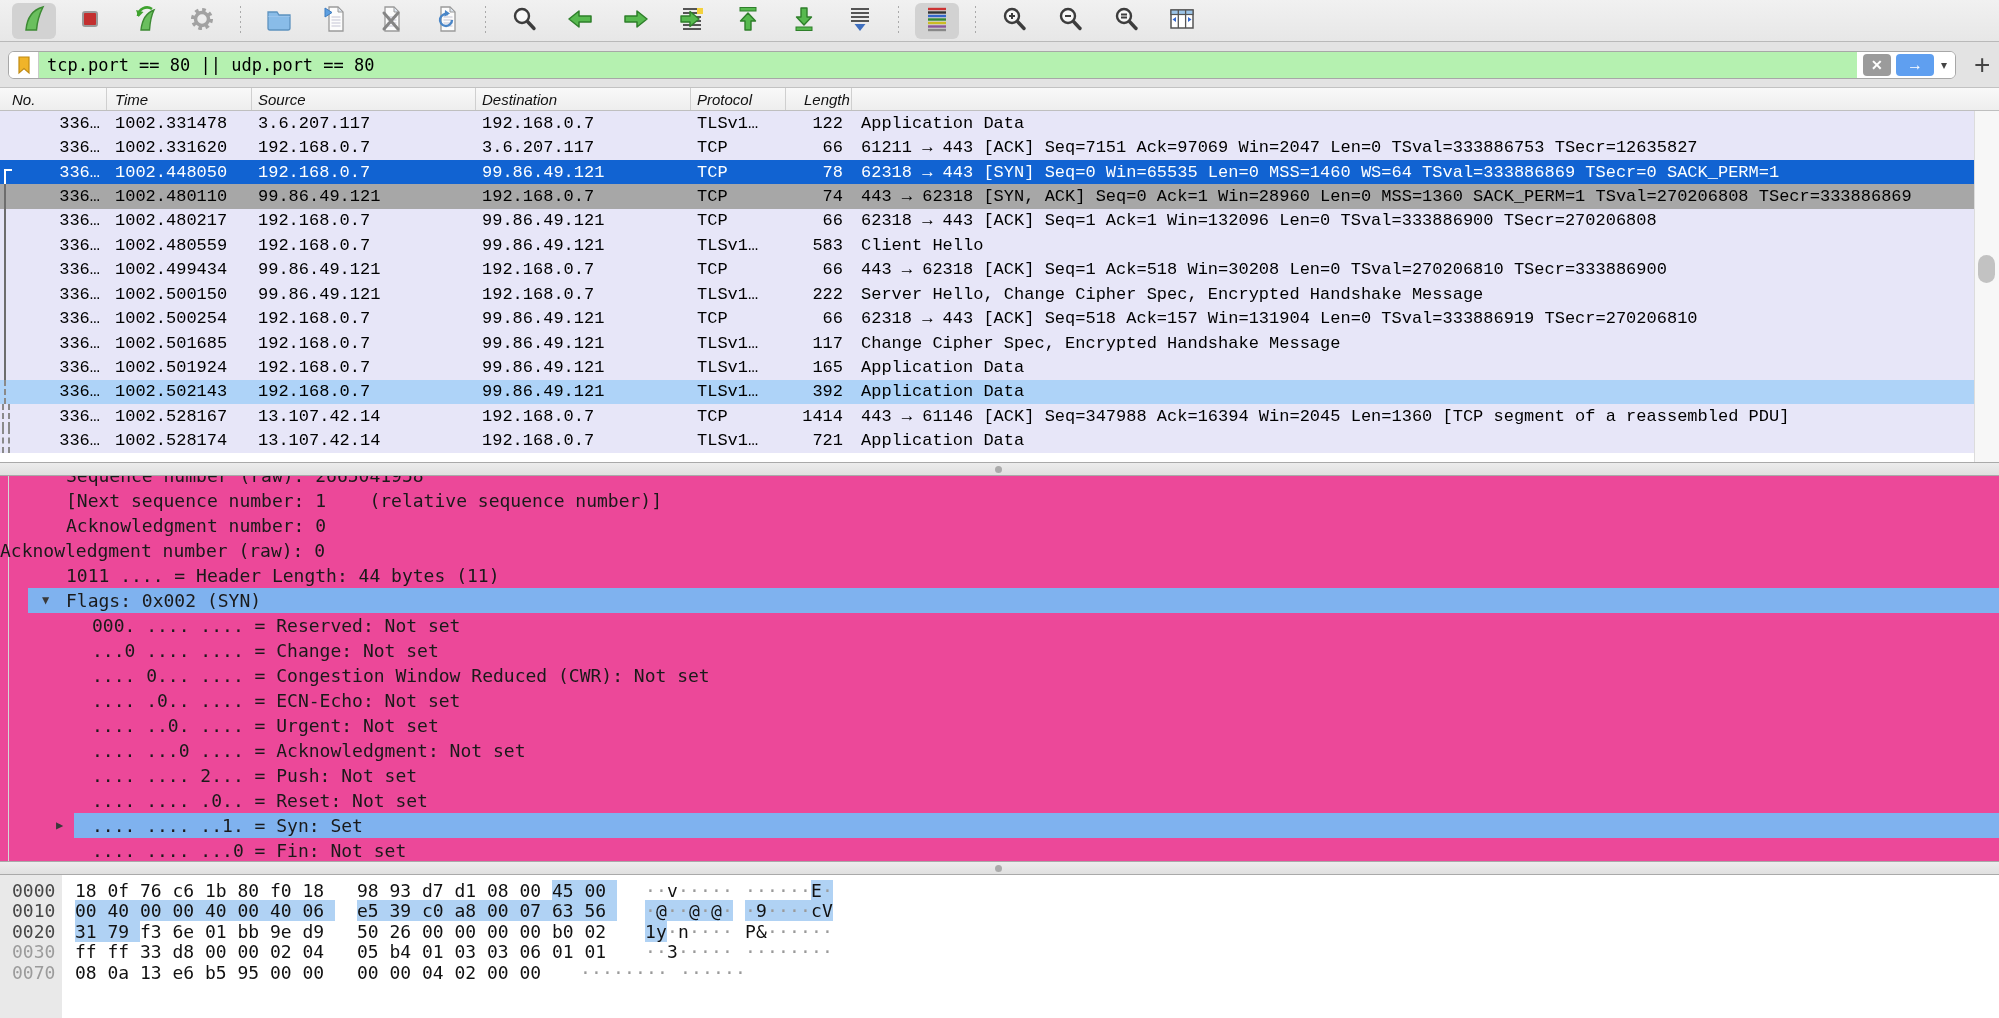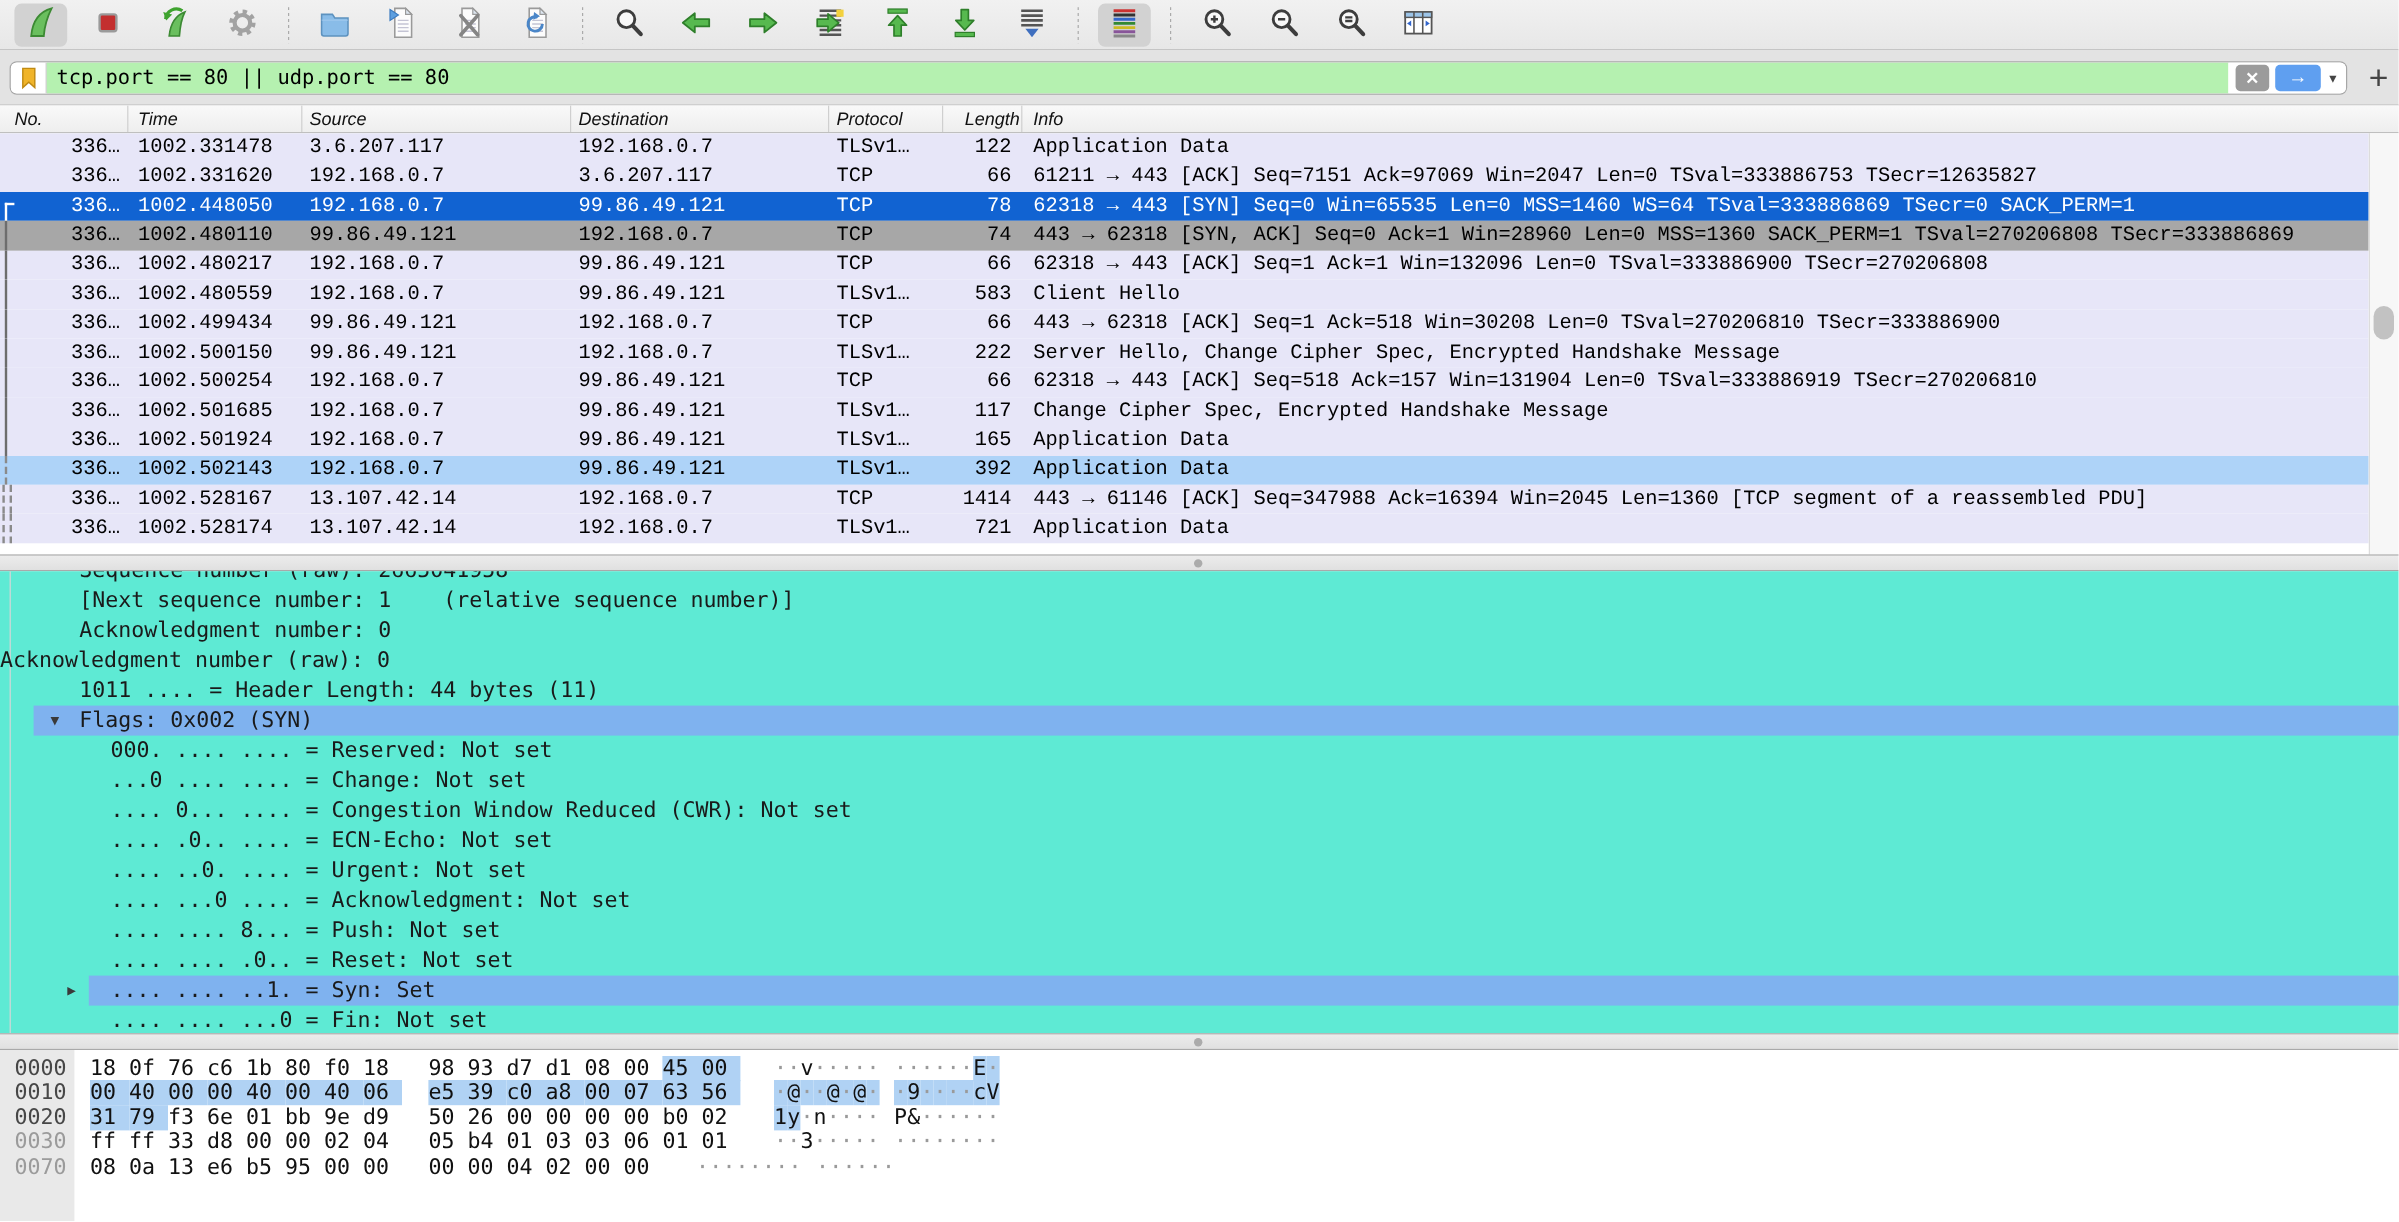--- a/index.html
+++ b/index.html
@@ -53,21 +53,21 @@
   .mark.dashed2::after{content:"";position:absolute;left:8px;top:0;bottom:0;border-left:2px dashed #8a8a8a;}
   .vscroll{position:absolute;right:0;top:23px;width:25px;height:351px;background:#f7f7f7;border-left:1px solid #dcdcdc;box-sizing:border-box;}
   .vthumb{position:absolute;left:3px;width:17px;border-radius:9px;background:#c2c2c2;}
 
   
   .splitter{position:absolute;left:0;width:1999px;height:14px;background:linear-gradient(#ececec,#e0e0e0);
             border-top:1px solid #a9a9a9;border-bottom:1px solid #a9a9a9;box-sizing:border-box;}
   .sdot{position:absolute;left:995px;top:3px;width:7px;height:7px;border-radius:50%;background:#ababab;}
 
   
-  .details{position:absolute;left:0;top:476px;width:1999px;height:385px;background:#5eead4;overflow:hidden;}
+  .details{position:absolute;left:0;top:476px;width:1999px;height:385px;background:#ec4899;overflow:hidden;}
   .details .guide{position:absolute;left:8px;top:0;bottom:0;width:1px;background:#d6d6d6;}
   .dline{position:relative;height:25px;display:flex;align-items:center;
          font-family:"DejaVu Sans Mono",monospace;font-size:18px;color:#1a1a1a;white-space:pre;}
   .dhl{position:absolute;top:0;bottom:0;right:0;background:var(--dhl);}
   .dtext{position:relative;z-index:1;}
   .dexp{position:absolute;z-index:1;font-size:12px;color:#3a3a3a;top:5px;}
 
   
   .hexpane{position:absolute;left:0;top:875px;width:1999px;height:143px;background:#fff;overflow:hidden;}
   .hexgutter{position:absolute;left:0;top:0;bottom:0;width:62px;background:#e9e9e9;}
@@ -253,21 +253,20 @@
   </div>
 
   <div class="plist">
     <div class="phead" id="phead">
         <div class="hcell" style="width: 107px; padding-left: 12px;">No.</div>
         <div class="hcell" style="width: 145px; padding-left: 8px;">Time</div>
         <div class="hcell" style="width: 224px; padding-left: 6px;">Source</div>
         <div class="hcell" style="width: 215px; padding-left: 6px;">Destination</div>
         <div class="hcell" style="width: 95px; padding-left: 6px;">Protocol</div>
         <div class="hcell" style="width: 66px; padding-left: 18px;">Length</div>
-        <div class="hcell" style="width: auto; flex: 1 1 0%; border-right: none; padding-left: 9px;">Info</div>
       </div>
     <div class="prows" id="prows">
         <div class="prow normal"><div class="pcell r" style="width: 107px; padding-right: 7px;">336…</div><div class="pcell " style="width: 145px; padding-left: 8px;">1002.331478</div><div class="pcell " style="width: 224px; padding-left: 6px;">3.6.207.117</div><div class="pcell " style="width: 215px; padding-left: 6px;">192.168.0.7</div><div class="pcell " style="width: 95px; padding-left: 6px;">TLSv1…</div><div class="pcell r" style="width: 66px; padding-right: 9px;">122</div><div class="pcell info " style="padding-left: 9px;">Application Data</div></div>
         <div class="prow normal"><div class="pcell r" style="width: 107px; padding-right: 7px;">336…</div><div class="pcell " style="width: 145px; padding-left: 8px;">1002.331620</div><div class="pcell " style="width: 224px; padding-left: 6px;">192.168.0.7</div><div class="pcell " style="width: 215px; padding-left: 6px;">3.6.207.117</div><div class="pcell " style="width: 95px; padding-left: 6px;">TCP</div><div class="pcell r" style="width: 66px; padding-right: 9px;">66</div><div class="pcell info " style="padding-left: 9px;">61211 → 443 [ACK] Seq=7151 Ack=97069 Win=2047 Len=0 TSval=333886753 TSecr=12635827</div></div>
         <div class="prow selected"><div class="mark start"></div><div class="pcell r" style="width: 107px; padding-right: 7px;">336…</div><div class="pcell " style="width: 145px; padding-left: 8px;">1002.448050</div><div class="pcell " style="width: 224px; padding-left: 6px;">192.168.0.7</div><div class="pcell " style="width: 215px; padding-left: 6px;">99.86.49.121</div><div class="pcell " style="width: 95px; padding-left: 6px;">TCP</div><div class="pcell r" style="width: 66px; padding-right: 9px;">78</div><div class="pcell info " style="padding-left: 9px;">62318 → 443 [SYN] Seq=0 Win=65535 Len=0 MSS=1460 WS=64 TSval=333886869 TSecr=0 SACK_PERM=1</div></div>
         <div class="prow gray"><div class="mark line"></div><div class="pcell r" style="width: 107px; padding-right: 7px;">336…</div><div class="pcell " style="width: 145px; padding-left: 8px;">1002.480110</div><div class="pcell " style="width: 224px; padding-left: 6px;">99.86.49.121</div><div class="pcell " style="width: 215px; padding-left: 6px;">192.168.0.7</div><div class="pcell " style="width: 95px; padding-left: 6px;">TCP</div><div class="pcell r" style="width: 66px; padding-right: 9px;">74</div><div class="pcell info " style="padding-left: 9px;">443 → 62318 [SYN, ACK] Seq=0 Ack=1 Win=28960 Len=0 MSS=1360 SACK_PERM=1 TSval=270206808 TSecr=333886869</div></div>
         <div class="prow normal"><div class="mark line"></div><div class="pcell r" style="width: 107px; padding-right: 7px;">336…</div><div class="pcell " style="width: 145px; padding-left: 8px;">1002.480217</div><div class="pcell " style="width: 224px; padding-left: 6px;">192.168.0.7</div><div class="pcell " style="width: 215px; padding-left: 6px;">99.86.49.121</div><div class="pcell " style="width: 95px; padding-left: 6px;">TCP</div><div class="pcell r" style="width: 66px; padding-right: 9px;">66</div><div class="pcell info " style="padding-left: 9px;">62318 → 443 [ACK] Seq=1 Ack=1 Win=132096 Len=0 TSval=333886900 TSecr=270206808</div></div>
         <div class="prow normal"><div class="mark line"></div><div class="pcell r" style="width: 107px; padding-right: 7px;">336…</div><div class="pcell " style="width: 145px; padding-left: 8px;">1002.480559</div><div class="pcell " style="width: 224px; padding-left: 6px;">192.168.0.7</div><div class="pcell " style="width: 215px; padding-left: 6px;">99.86.49.121</div><div class="pcell " style="width: 95px; padding-left: 6px;">TLSv1…</div><div class="pcell r" style="width: 66px; padding-right: 9px;">583</div><div class="pcell info " style="padding-left: 9px;">Client Hello</div></div>
         <div class="prow normal"><div class="mark line"></div><div class="pcell r" style="width: 107px; padding-right: 7px;">336…</div><div class="pcell " style="width: 145px; padding-left: 8px;">1002.499434</div><div class="pcell " style="width: 224px; padding-left: 6px;">99.86.49.121</div><div class="pcell " style="width: 215px; padding-left: 6px;">192.168.0.7</div><div class="pcell " style="width: 95px; padding-left: 6px;">TCP</div><div class="pcell r" style="width: 66px; padding-right: 9px;">66</div><div class="pcell info " style="padding-left: 9px;">443 → 62318 [ACK] Seq=1 Ack=518 Win=30208 Len=0 TSval=270206810 TSecr=333886900</div></div>
         <div class="prow normal"><div class="mark line"></div><div class="pcell r" style="width: 107px; padding-right: 7px;">336…</div><div class="pcell " style="width: 145px; padding-left: 8px;">1002.500150</div><div class="pcell " style="width: 224px; padding-left: 6px;">99.86.49.121</div><div class="pcell " style="width: 215px; padding-left: 6px;">192.168.0.7</div><div class="pcell " style="width: 95px; padding-left: 6px;">TLSv1…</div><div class="pcell r" style="width: 66px; padding-right: 9px;">222</div><div class="pcell info " style="padding-left: 9px;">Server Hello, Change Cipher Spec, Encrypted Handshake Message</div></div>
@@ -295,21 +294,21 @@
         <div class="dline"><span class="dtext" style="margin-left: 66px;">Acknowledgment number: 0</span></div>
         <div class="dline"><span class="dtext" style="">Acknowledgment number (raw): 0</span></div>
         <div class="dline"><span class="dtext" style="margin-left: 66px;">1011 .... = Header Length: 44 bytes (11)</span></div>
         <div class="dline"><div class="dhl" style="left: 28px;"></div><span class="dexp" style="left: 42px;">▼</span><span class="dtext" style="margin-left: 66px;">Flags: 0x002 (SYN)</span></div>
         <div class="dline"><span class="dtext" style="margin-left: 92px;">000. .... .... = Reserved: Not set</span></div>
         <div class="dline"><span class="dtext" style="margin-left: 92px;">...0 .... .... = Change: Not set</span></div>
         <div class="dline"><span class="dtext" style="margin-left: 92px;">.... 0... .... = Congestion Window Reduced (CWR): Not set</span></div>
         <div class="dline"><span class="dtext" style="margin-left: 92px;">.... .0.. .... = ECN-Echo: Not set</span></div>
         <div class="dline"><span class="dtext" style="margin-left: 92px;">.... ..0. .... = Urgent: Not set</span></div>
         <div class="dline"><span class="dtext" style="margin-left: 92px;">.... ...0 .... = Acknowledgment: Not set</span></div>
-        <div class="dline"><span class="dtext" style="margin-left: 92px;">.... .... 8... = Push: Not set</span></div>
+        <div class="dline"><span class="dtext" style="margin-left: 92px;">.... .... 2... = Push: Not set</span></div>
         <div class="dline"><span class="dtext" style="margin-left: 92px;">.... .... .0.. = Reset: Not set</span></div>
         <div class="dline"><div class="dhl" style="left: 74px;"></div><span class="dexp" style="left: 56px;">▶</span><span class="dtext" style="margin-left: 92px;">.... .... ..1. = Syn: Set</span></div>
         <div class="dline"><span class="dtext" style="margin-left: 92px;">.... .... ...0 = Fin: Not set</span></div>
       </div>
   </div>
 
   <div class="splitter" style="top:861px;">
     <div class="sdot"></div>
   </div>
 

